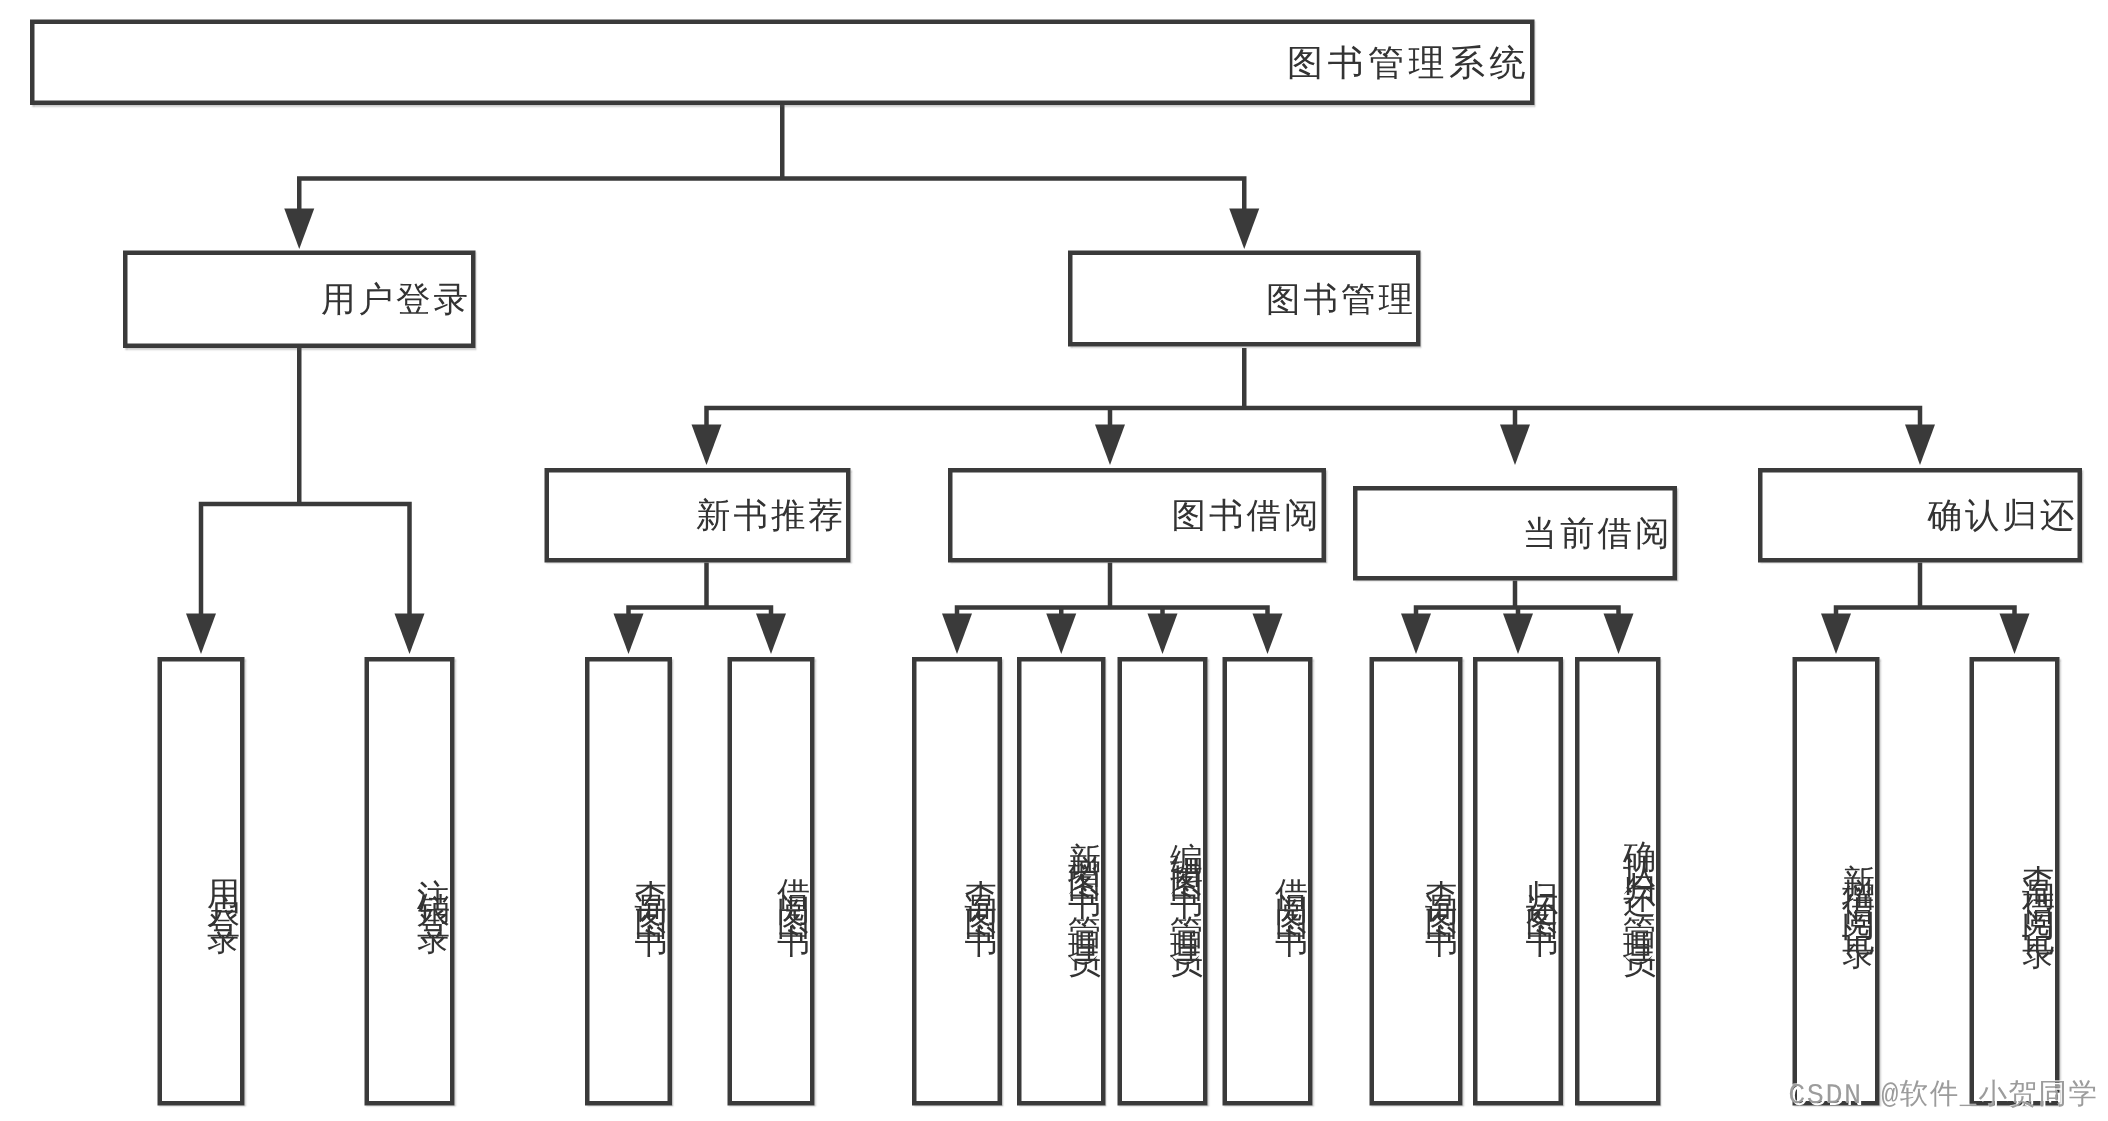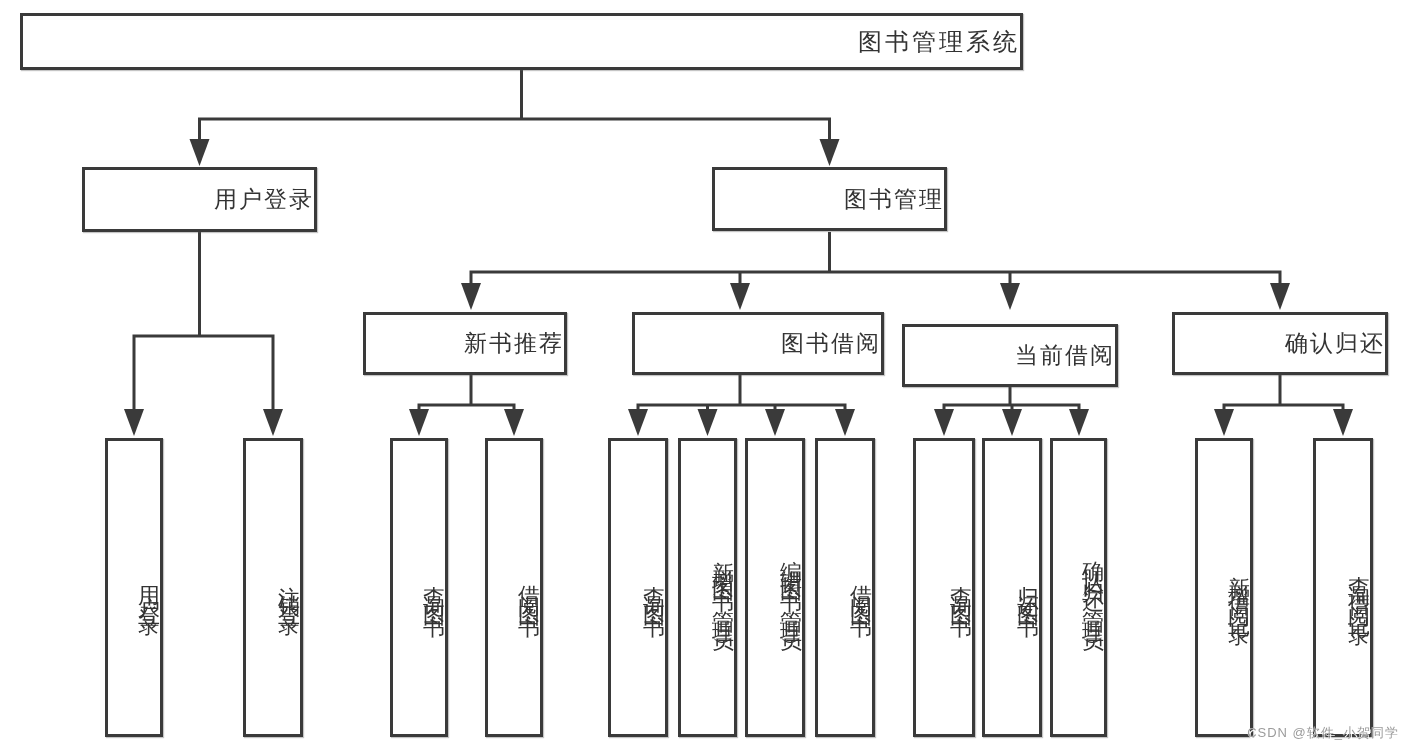--- a/index.html
+++ b/index.html
@@ -15,22 +15,23 @@
   }
   .node .lbl{color:#333;white-space:nowrap;}
   .root .lbl{font-size:24px;letter-spacing:3px;}
   .mid .lbl{font-size:23px;letter-spacing:2px;}
   .leaf .lbl{
     writing-mode:vertical-rl;font-size:22px;letter-spacing:10px;
     white-space:normal;line-height:1;
   }
   .watermark{
     position:absolute;right:6px;bottom:5px;z-index:5;
-    font-size:13px;letter-spacing:1px;color:#9c9c9c;
+    font-size:19px;letter-spacing:1px;color:#9c9c9c;
     text-shadow:1.5px 1.5px 0 #ffffff,-0.5px -0.5px 0 rgba(255,255,255,.6);
+    font-family:Liberation Mono, monospace;
   }
 </style>
 </head>
 <body>
 
 <div class="canvas">
 
   <svg class="wires" viewBox="0 0 1405 747" fill="#3a3a3a" stroke="#3a3a3a" stroke-width="3">
     <g fill="none">
       <path d="M521.5 68 L521.5 119 M199.5 119 L829.5 119 M199.5 117.5 L199.5 141 M829.5 117.5 L829.5 141"></path>

